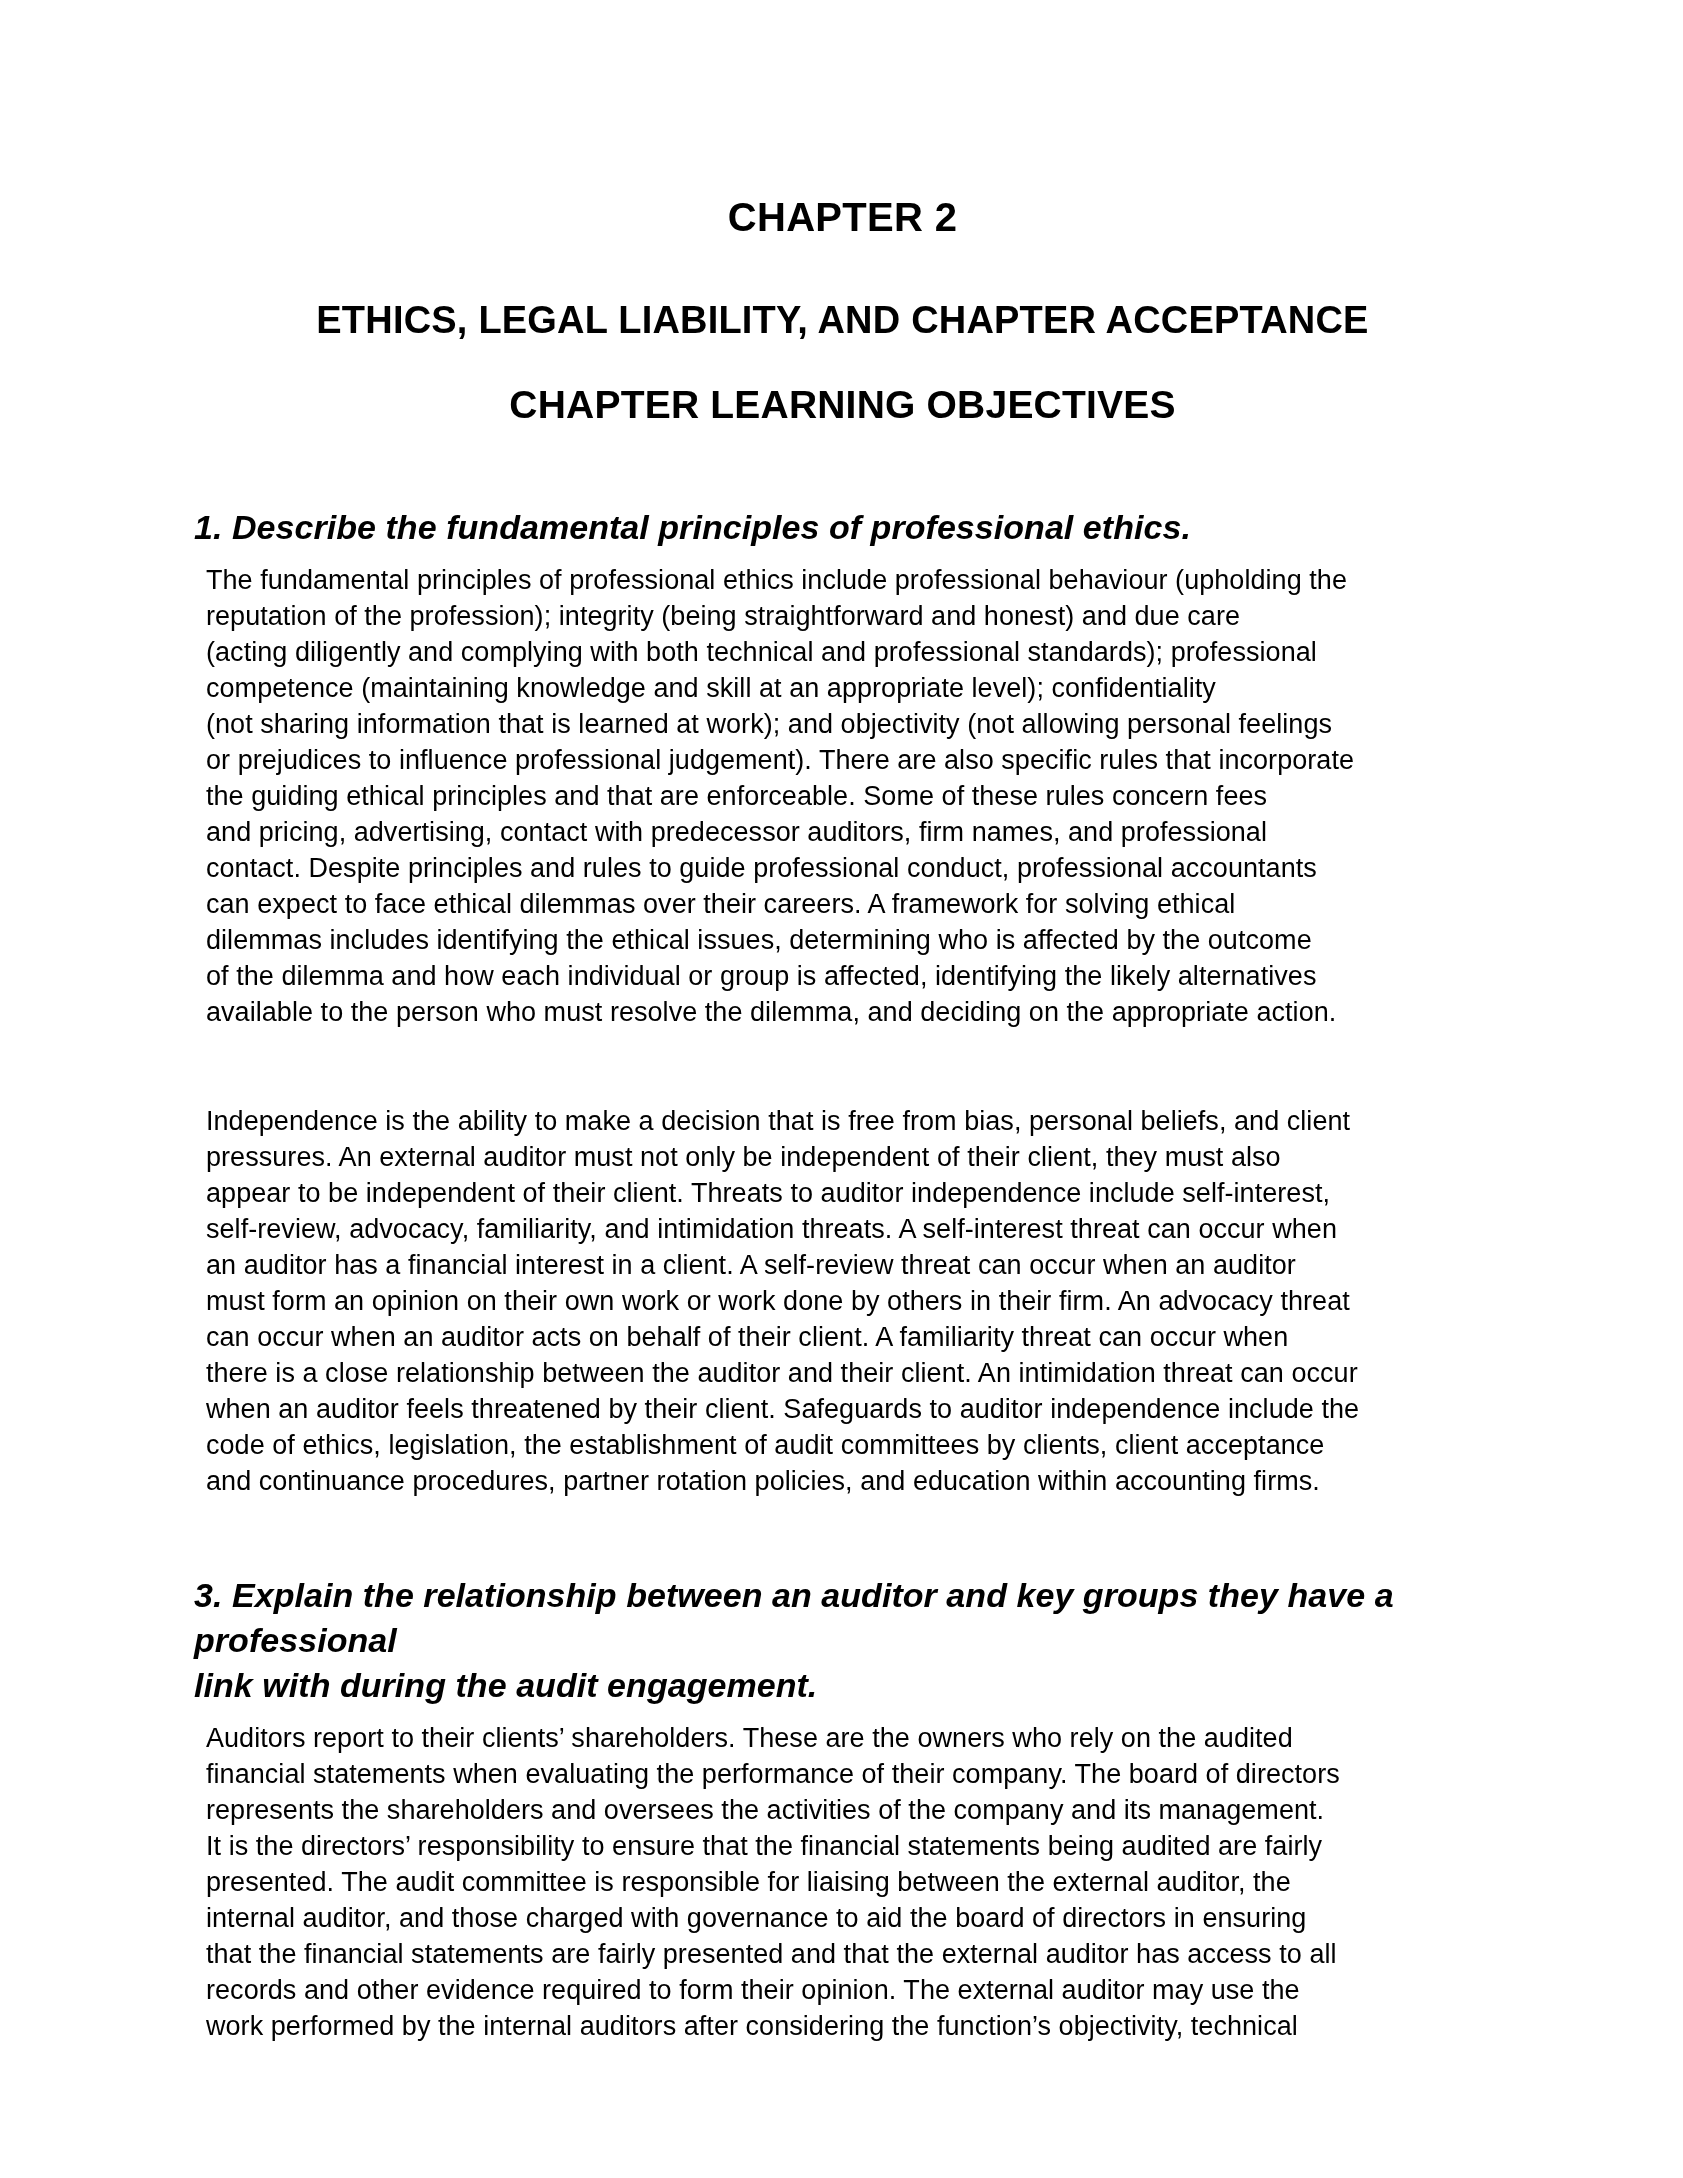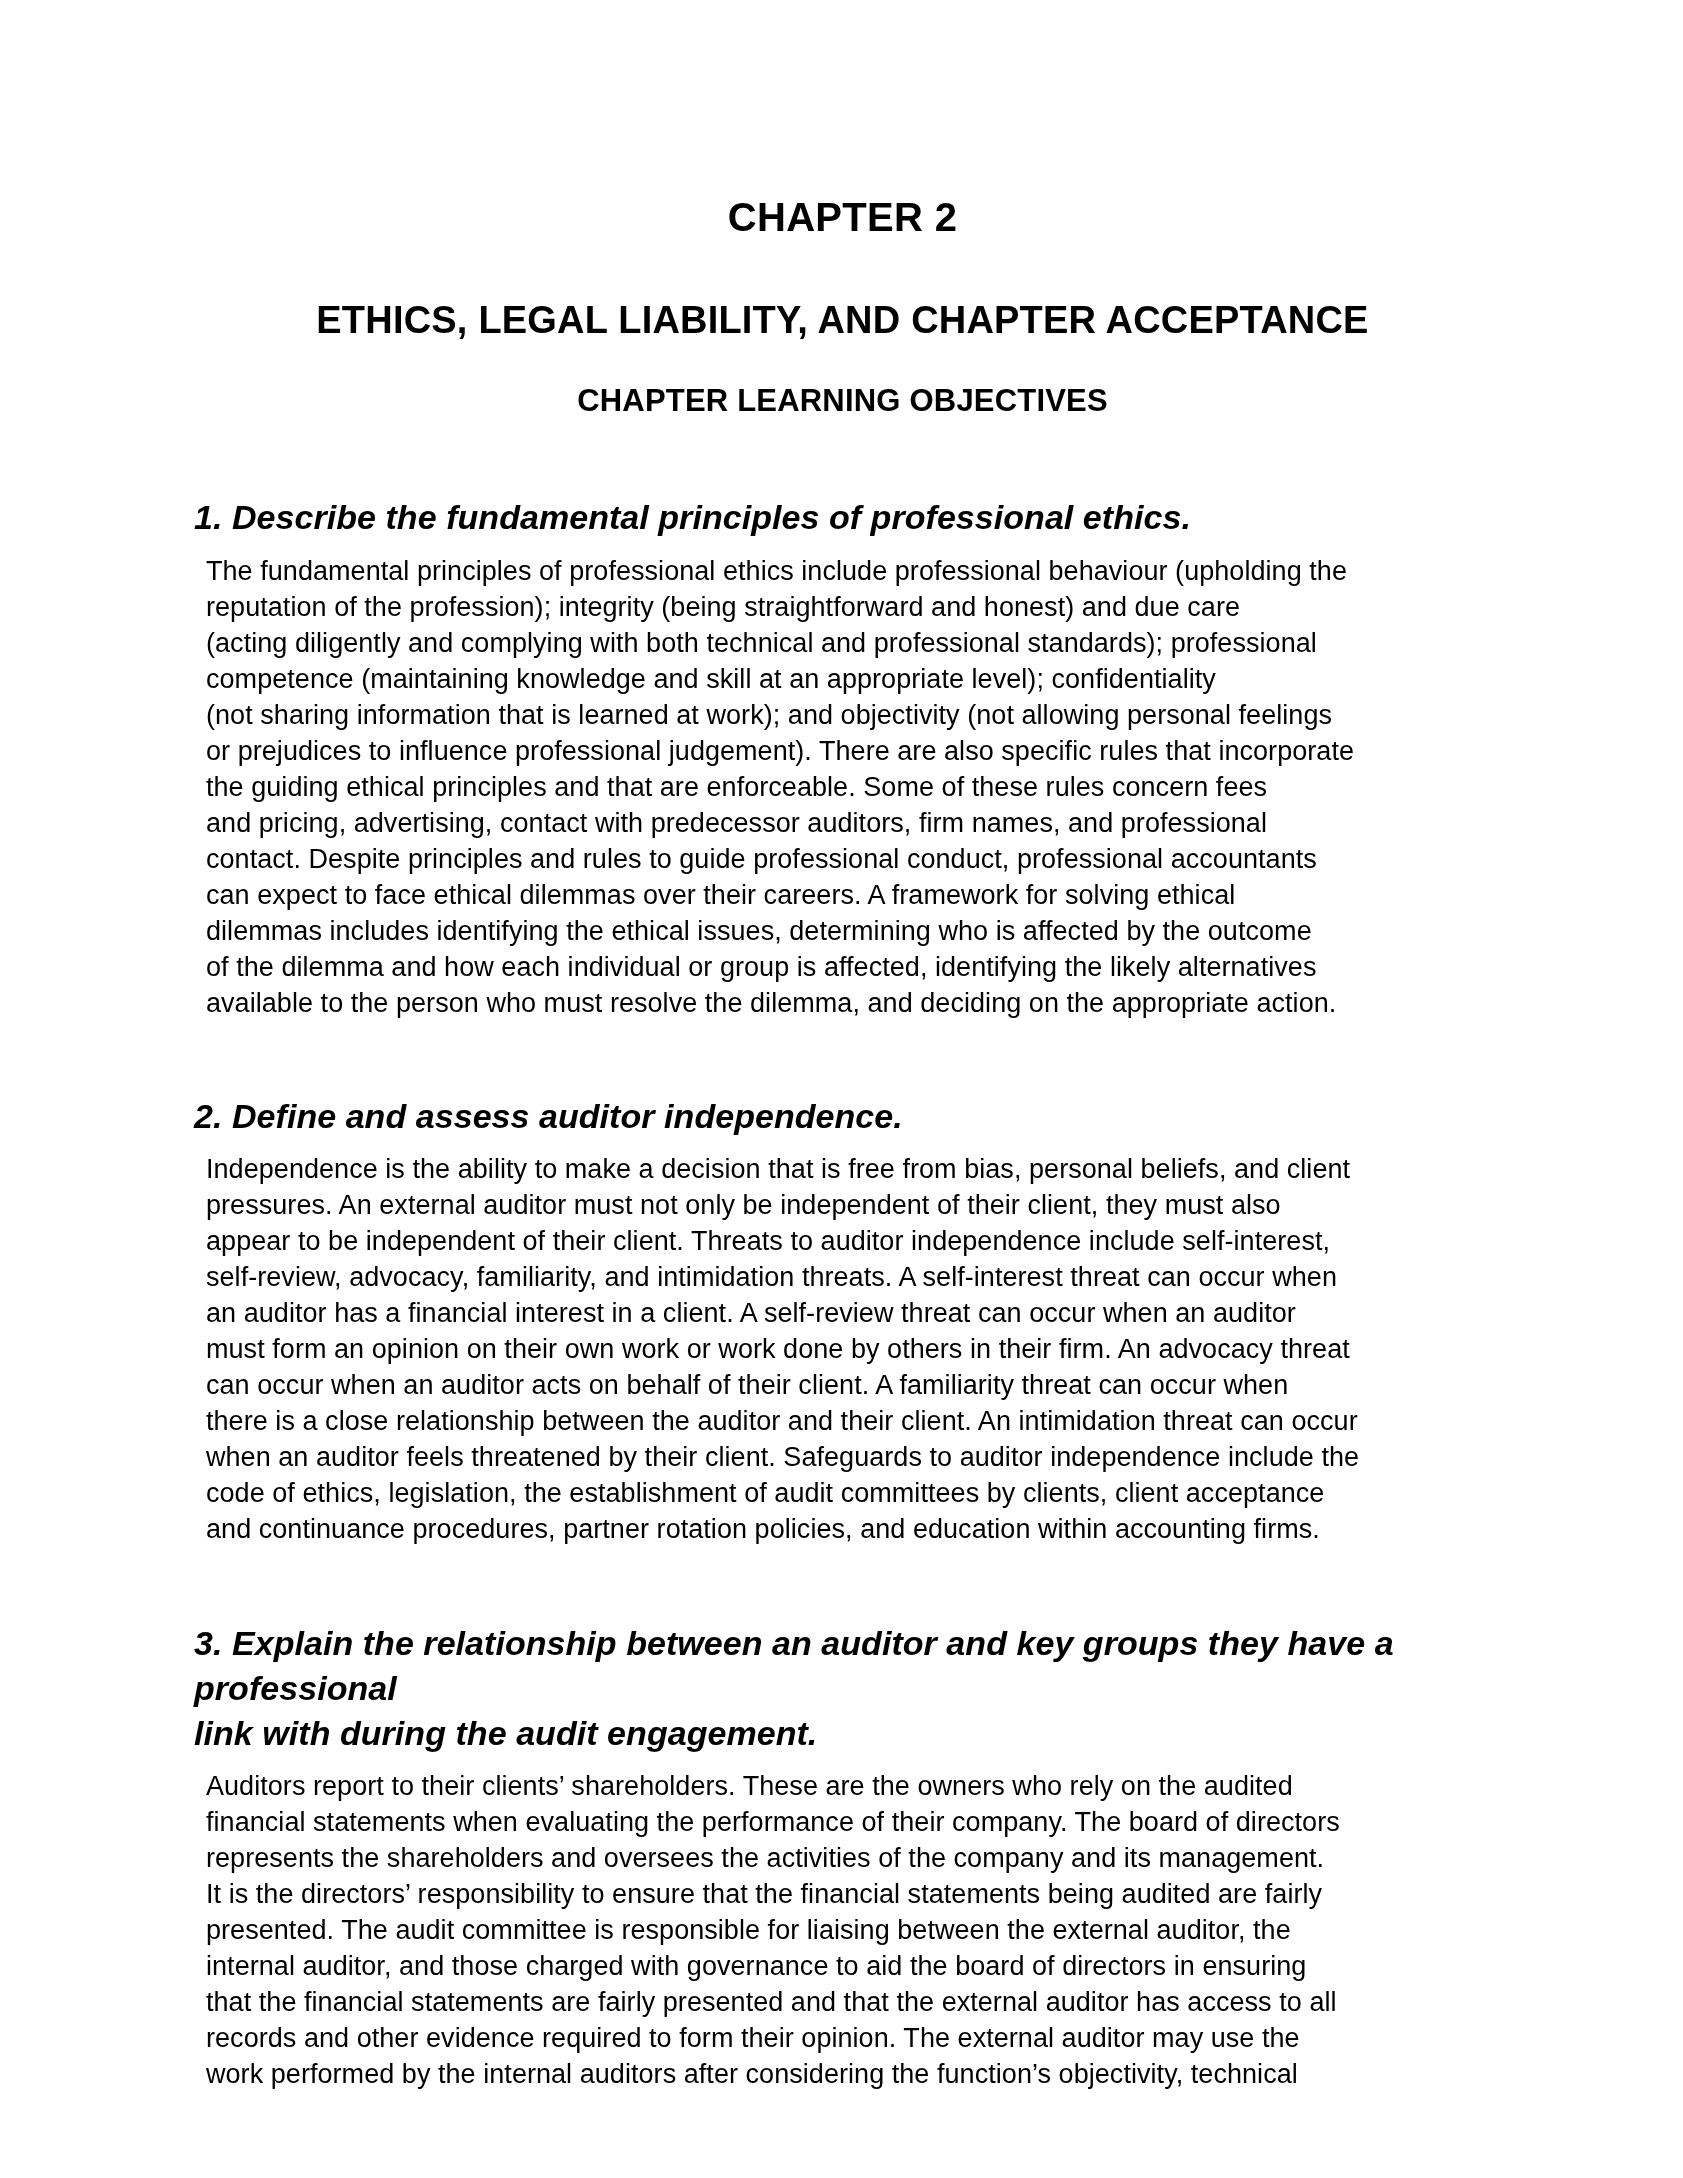--- a/index.html
+++ b/index.html
@@ -45,21 +45,21 @@
     font-weight: bold;
     font-size: 38px;
     line-height: 1.15;
     margin: 0;
     padding-top: 59px;
     letter-spacing: 0.2px;
   }
   .section-title {
     text-align: center;
     font-weight: bold;
-    font-size: 31px;
+    font-size: 39px;
     line-height: 1.15;
     margin: 0;
     padding-top: 40px;
     letter-spacing: 0.2px;
   }
 
   
   .objectives {
     margin: 0;
     padding-top: 77px;
@@ -111,21 +111,20 @@
 the guiding ethical principles and that are enforceable. Some of these rules concern fees
 and pricing, advertising, contact with predecessor auditors, firm names, and professional
 contact. Despite principles and rules to guide professional conduct, professional accountants
 can expect to face ethical dilemmas over their careers. A framework for solving ethical
 dilemmas includes identifying the ethical issues, determining who is affected by the outcome
 of the dilemma and how each individual or group is affected, identifying the likely alternatives
 available to the person who must resolve the dilemma, and deciding on the appropriate action.</p>
       </div>
 
       <div class="objective">
-        <p class="obj-heading">2. Define and assess auditor independence.</p>
         <p class="obj-body">Independence is the ability to make a decision that is free from bias, personal beliefs, and client
 pressures. An external auditor must not only be independent of their client, they must also
 appear to be independent of their client. Threats to auditor independence include self-interest,
 self-review, advocacy, familiarity, and intimidation threats. A self-interest threat can occur when
 an auditor has a financial interest in a client. A self-review threat can occur when an auditor
 must form an opinion on their own work or work done by others in their firm. An advocacy threat
 can occur when an auditor acts on behalf of their client. A familiarity threat can occur when
 there is a close relationship between the auditor and their client. An intimidation threat can occur
 when an auditor feels threatened by their client. Safeguards to auditor independence include the
 code of ethics, legislation, the establishment of audit committees by clients, client acceptance

